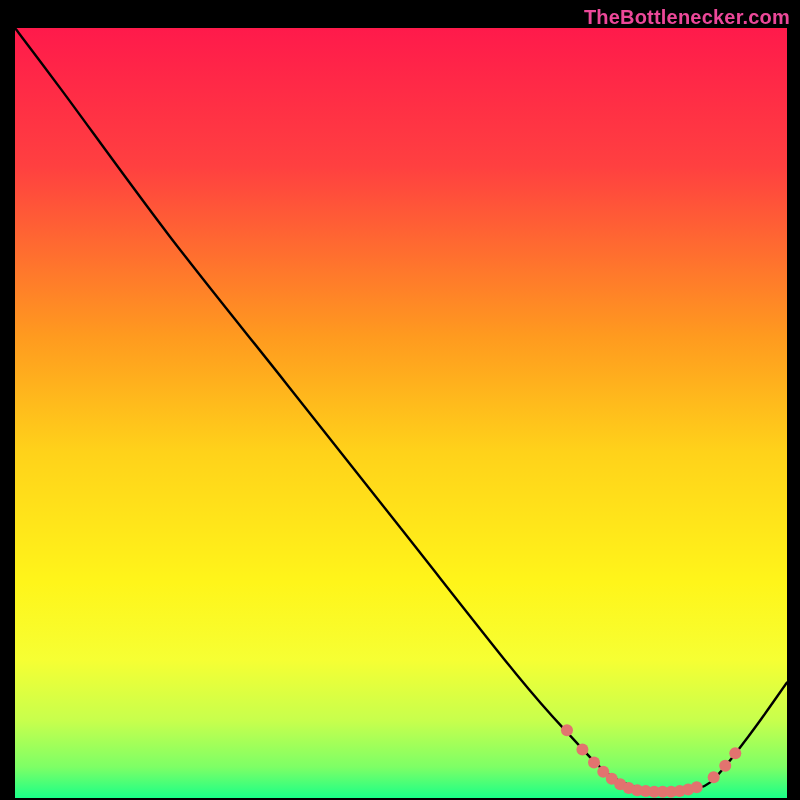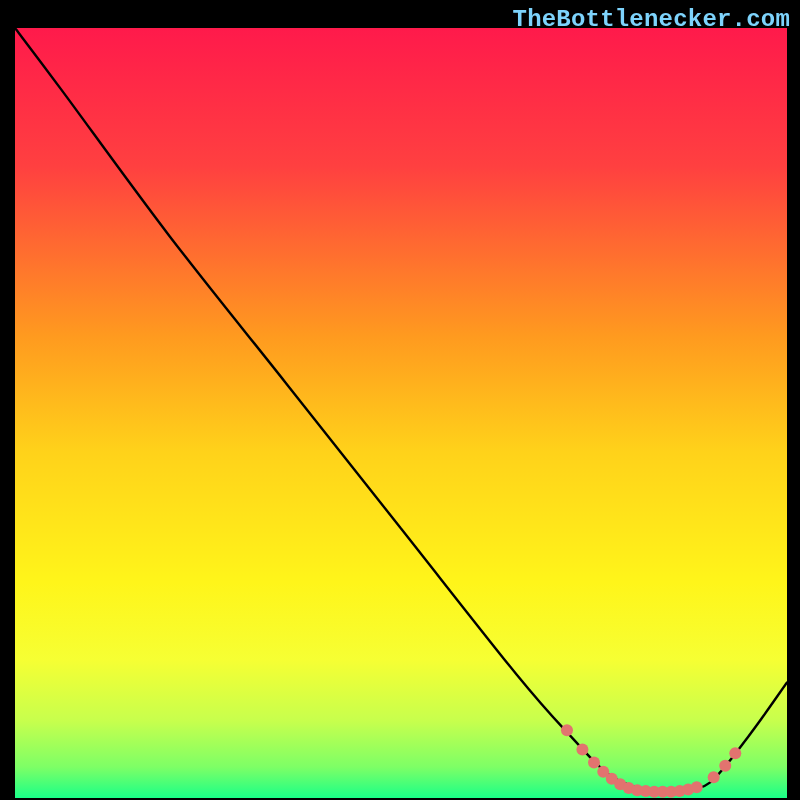--- a/index.html
+++ b/index.html
@@ -7,24 +7,24 @@
   .frame {
     position: relative;
     width: 800px;
     height: 800px;
     background: #000;
   }
   .attribution {
     position: absolute;
     top: 6px;
     right: 10px;
-    font-family: Liberation Mono, monospace;
-    font-size: 24px;
+    font-family: Liberation Sans, sans-serif;
+    font-size: 20px;
     font-weight: 600;
-    color: #7dd3fc;
+    color: #ec4899;
     letter-spacing: 0.2px;
   }
   .plot {
     position: absolute;
     left: 15px;
     top: 28px;
     width: 772px;
     height: 770px;
   }
   svg { display: block; }

